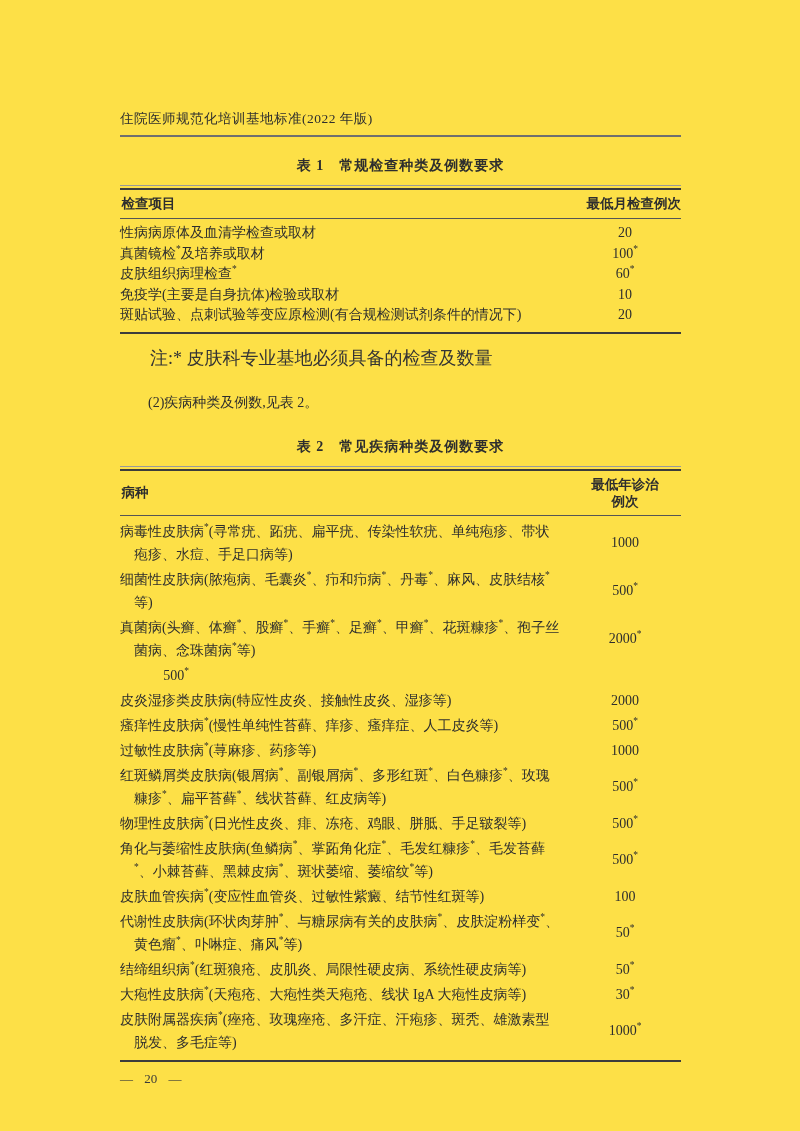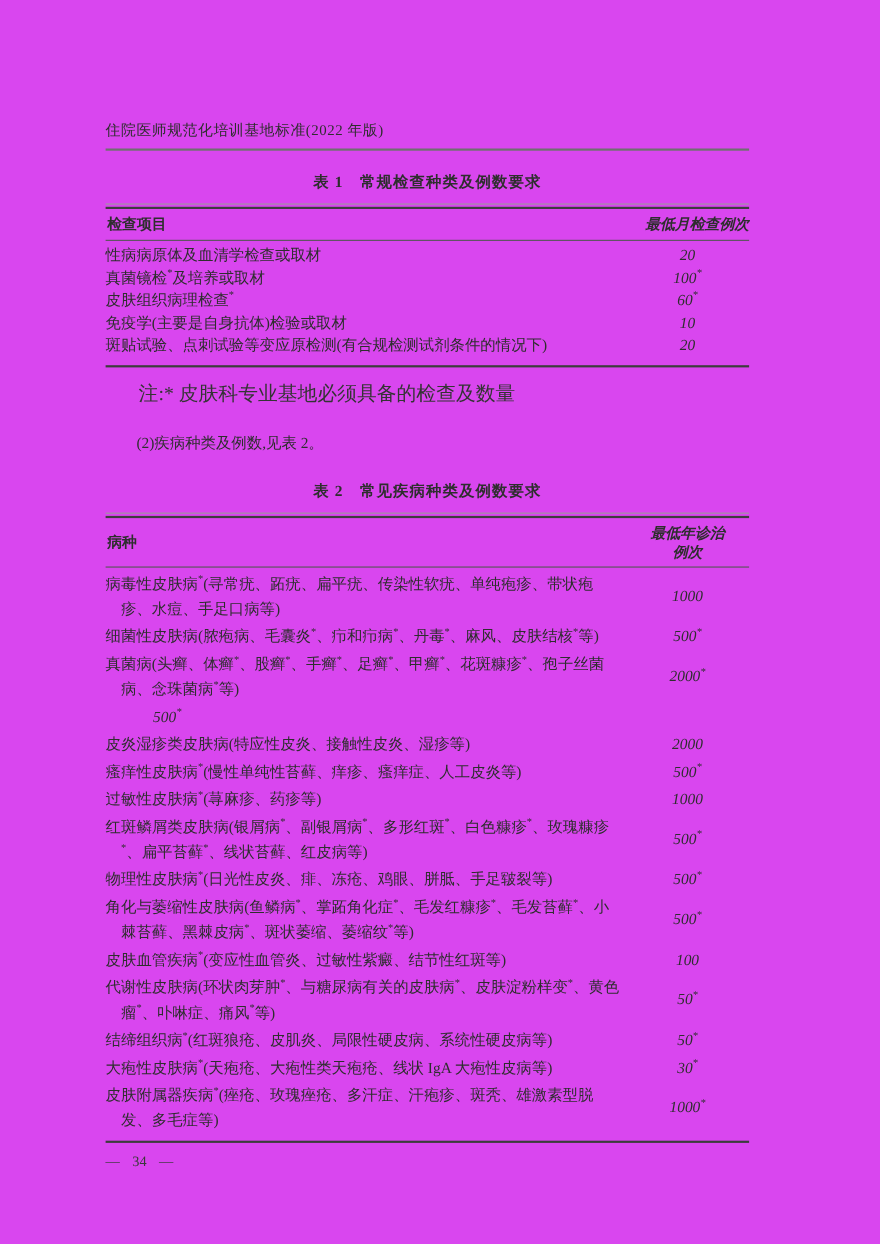--- a/index.html
+++ b/index.html
@@ -1,22 +1,22 @@
 <!DOCTYPE html>
 <html lang="zh"><head>
 <meta charset="utf-8">
 <style>
   html,body { margin:0; padding:0; background:#e9e9e9; }
   .page {
     position:relative;
     width:800px; height:1131px;
     margin:0 auto;
-    background:#d946ef;
+    background:#fde047;
     box-sizing:border-box;
-    padding:110px 119px 0 96px;
+    padding:110px 119px 0 120px;
     color:#2e2e2e;
     font-family:"Liberation Serif","DejaVu Serif",serif;
     font-size:14px;
     overflow:hidden;
   }
   .running-header {
     font-size:13.5px;
     letter-spacing:0.5px;
     padding-bottom:7px;
     border-bottom:2px solid #6f6f6f;
@@ -36,21 +36,21 @@
   }
   .thead {
     display:flex;
     align-items:center;
     padding:5px 0;
     border-bottom:1px solid #555;
     font-weight:bold;
     font-size:13.5px;
   }
   .thead .cell-name { flex:1; padding-left:15px; }
-  .cell-val { width:112px; flex:0 0 112px; text-align:center;font-style:italic; }
+  .cell-val { width:112px; flex:0 0 112px; text-align:center; }
   .thead .cell-val.right { text-align:right; }
   .thead .cell-val.twoline { line-height:17px; text-align:center; }
   .tbody {
     border-bottom:2px solid #3c3c3c;
     padding:4px 0 6px 0;
   }
   .row { display:flex; align-items:center; }
   .t1 .row { line-height:20.5px; }
   .t2 .row { line-height:23px; margin-bottom:2px; }
   .t2 .row:last-child { margin-bottom:0; }
@@ -180,15 +180,15 @@
         <div class="cell-name">大疱性皮肤病<sup class="ast">*</sup>(天疱疮、大疱性类天疱疮、线状 IgA 大疱性皮病等)</div>
         <div class="cell-val">30<sup class="ast">*</sup></div>
       </div>
       <div class="row">
         <div class="cell-name">皮肤附属器疾病<sup class="ast">*</sup>(痤疮、玫瑰痤疮、多汗症、汗疱疹、斑秃、雄激素型脱发、多毛症等)</div>
         <div class="cell-val">1000<sup class="ast">*</sup></div>
       </div>
     </div>
   </div>
 
-  <div class="footer">— 34 —</div>
+  <div class="footer">— 20 —</div>
 
 </div>
 
 </body></html>

